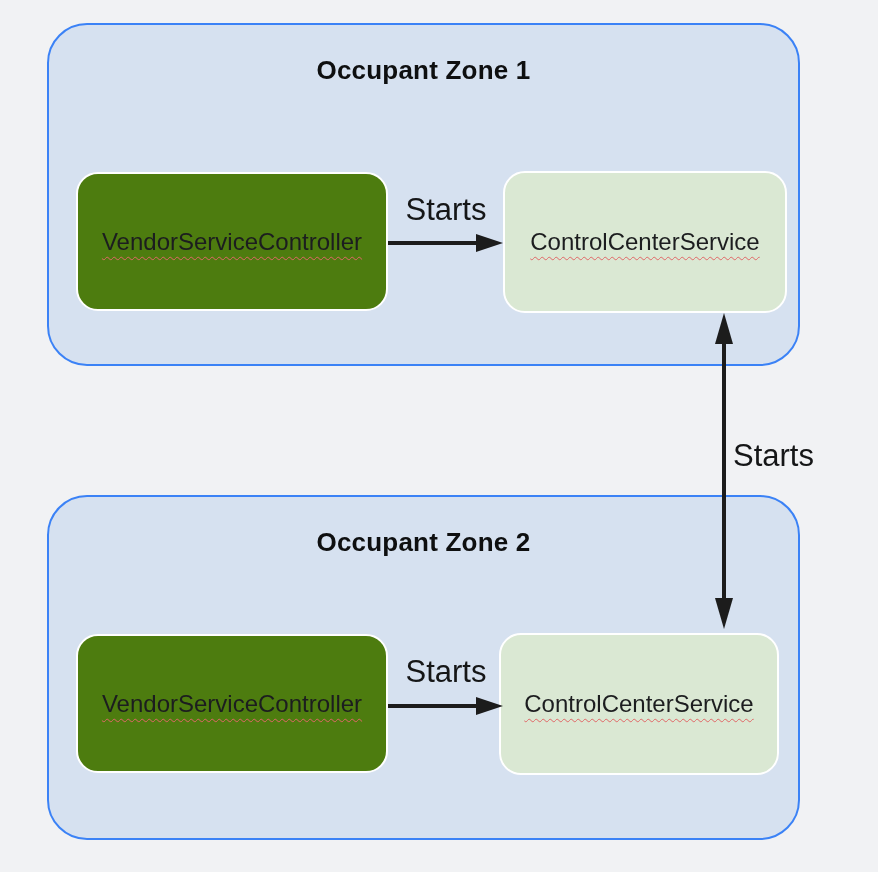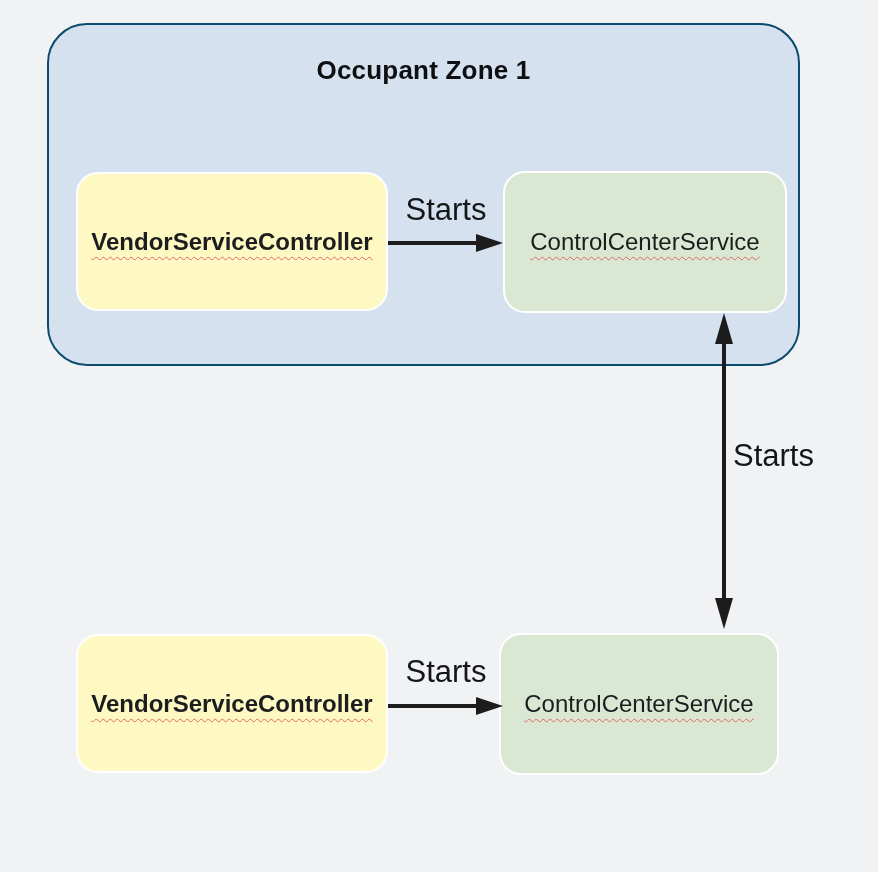--- a/index.html
+++ b/index.html
@@ -13,21 +13,21 @@
     width: 878px;
     height: 872px;
     background: #f1f2f4;
     overflow: hidden;
   }
   .zone {
     position: absolute;
     left: 47px;
     width: 753px;
     background: #d6e1f0;
-    border: 2px solid #0c4a6e;
+    border: 2px solid #3b82f6;
     border-radius: 40px;
     box-sizing: border-box;
   }
   .zone1 { top: 23px; height: 343px; }
   .zone2 { top: 495px; height: 345px; }
   .zone-title {
     position: absolute;
     left: 0;
     top: 30px;
     width: 100%;
@@ -39,21 +39,21 @@
   }
   .node {
     position: absolute;
     border: 2px solid #ffffff;
     border-radius: 22px;
     box-sizing: border-box;
     display: flex;
     align-items: center;
     justify-content: center;
   }
-  .node-controller { background: #fef9c3; font-weight: bold; }
+  .node-controller { background: #4d7c0f; }
   .node-service   { background: #dae8d3; }
   .node-label {
     font-size: 24px;
     color: #1c1d1f;
     white-space: nowrap;
     text-decoration-line: underline;
     text-decoration-style: wavy;
     text-decoration-color: #e06666;
     text-decoration-thickness: 1px;
     text-underline-offset: 6px;
@@ -89,20 +89,23 @@
   </div>
   <div class="node node-service svc1">
     <span class="node-label">ControlCenterService</span>
   </div>
   <div class="edge-label starts-label1">Starts</div>
   <svg class="arrow-svg harrow1" width="116" height="24" viewBox="0 0 116 24">
     <path d="M0 12 H92" stroke="#1c1c1c" stroke-width="4" fill="none"></path>
     <polygon points="88,3 115,12 88,21" fill="#1c1c1c"></polygon>
   </svg>
 
+  <div class="zone zone2">
+    <div class="zone-title">Occupant Zone 2</div>
+  </div>
   <div class="node node-controller ctrl2">
     <span class="node-label">VendorServiceController</span>
   </div>
   <div class="node node-service svc2">
     <span class="node-label">ControlCenterService</span>
   </div>
   <div class="edge-label starts-label2">Starts</div>
   <svg class="arrow-svg harrow2" width="116" height="24" viewBox="0 0 116 24">
     <path d="M0 12 H92" stroke="#1c1c1c" stroke-width="4" fill="none"></path>
     <polygon points="88,3 115,12 88,21" fill="#1c1c1c"></polygon>

